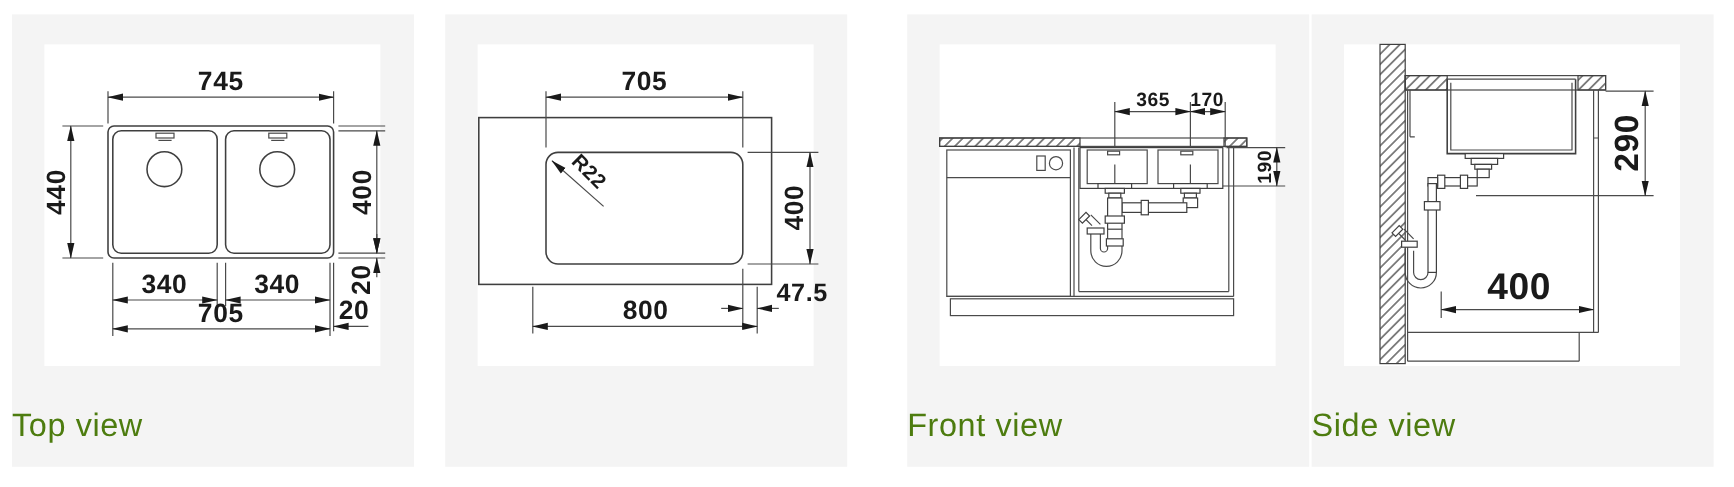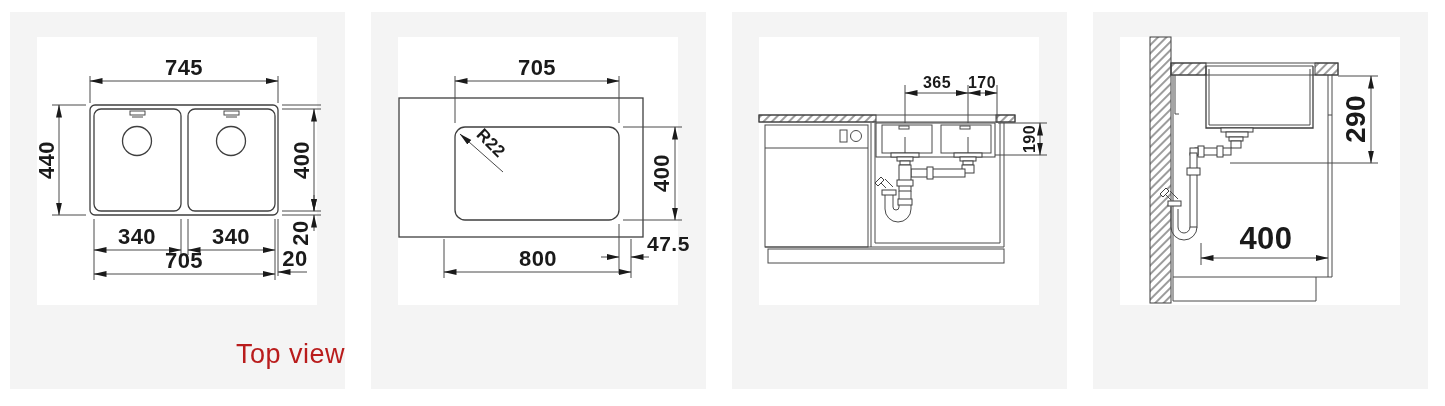--- a/index.html
+++ b/index.html
@@ -1,26 +1,26 @@
 <!DOCTYPE html>
 <html><head>
 <meta charset="utf-8">
 <style>
   html,body { margin:0; padding:0; }
   body {
     width:1445px; height:406px; background:#ffffff; position:relative;
     font-family:"Liberation Sans", sans-serif;
   }
   .card { position:absolute; top:12px; width:335px; height:377px; background:#f4f4f4; }
-  .card.p1 { left:10px;text-decoration:underline; } .card.p2 { left:371px; } .card.p3 { left:732px; } .card.p4 { left:1093px; }
+  .card.p1 { left:10px;text-decoration:underline; } .card.p2 { left:371px; } .card.p3 { left:756px; } .card.p4 { left:1093px; }
   .canvas { position:absolute; left:27px; top:25px; width:280px; height:268px; background:#ffffff; }
   svg.drawing { position:absolute; left:0; top:0; width:280px; height:268px; overflow:visible; }
   .panel-label {
-    position:absolute; left:0; right:0; top:327px; text-align:right;
-    font-size:27px; font-weight:400; color:#b91c1c; letter-spacing:.5px;
+    position:absolute; left:0; right:0; top:327px; text-align:left;
+    font-size:27px; font-weight:400; color:#4d7c0f; letter-spacing:.5px;
   }
   
   .o { fill:none; stroke:#3f3f3f; stroke-width:1.3px; }
   .t { fill:none; stroke:#4a4a4a; stroke-width:1px; }
   .w { fill:#ffffff; stroke:#3f3f3f; stroke-width:1px; }
   .hf { fill:url(#hatch); stroke:#3f3f3f; stroke-width:1px; }
   text.dim { font-weight:bold; fill:#1a1a1a; letter-spacing:.5px; }
   .s22 { font-size:22px; } .s21 { font-size:21px; } .s17 { font-size:17px; }
   .s16 { font-size:16px; } .s28 { font-size:28px; } .s31 { font-size:31px; letter-spacing:1px; }
 </style>
@@ -168,20 +168,21 @@
         <rect class="w" x="138" y="143" width="16" height="6"></rect>
         <path class="t" d="M152,154 V172 A13,13 0 0 1 126,172 V158"></path>
         <path class="t" d="M140,154 V170 A3,3 0 0 1 134,170 V158"></path>
         <rect class="w" x="139" y="162" width="14" height="6"></rect>
         <rect class="w" x="123" y="153" width="14" height="5"></rect>
         <path class="t" d="M127,151 L119,143 M134,150 L126,142"></path>
         <path class="w" d="M116,146 L122,140 L125,143 L119,149 Z"></path>
       </g>
     </svg>
   </div>
+  <div class="panel-label">Front view</div>
 </div>
 
 <div class="card p4">
   <div class="canvas">
     <svg class="drawing" viewBox="0 0 280 268">
       <g>
         <rect class="hf" x="30" y="0" width="21" height="266"></rect>
       </g>
       <g>
         <rect class="t" x="51" y="26" width="167" height="12"></rect>
@@ -218,13 +219,14 @@
         <path class="t" d="M218,39 H258 M110,126 H258"></path>
         <path class="t" d="M251,39 V126" marker-start="url(#arr)" marker-end="url(#arr)"></path>
         <text class="dim s28" x="245" y="82" text-anchor="middle" transform="rotate(-90 245 82)">290</text>
 
         <path class="t" d="M81,206 V228"></path>
         <path class="t" d="M81,221 H208" marker-start="url(#arr)" marker-end="url(#arr)"></path>
         <text class="dim s31" x="146" y="212" text-anchor="middle">400</text>
       </g>
     </svg>
   </div>
+  <div class="panel-label">Side view</div>
 </div>
 
 </body></html>

